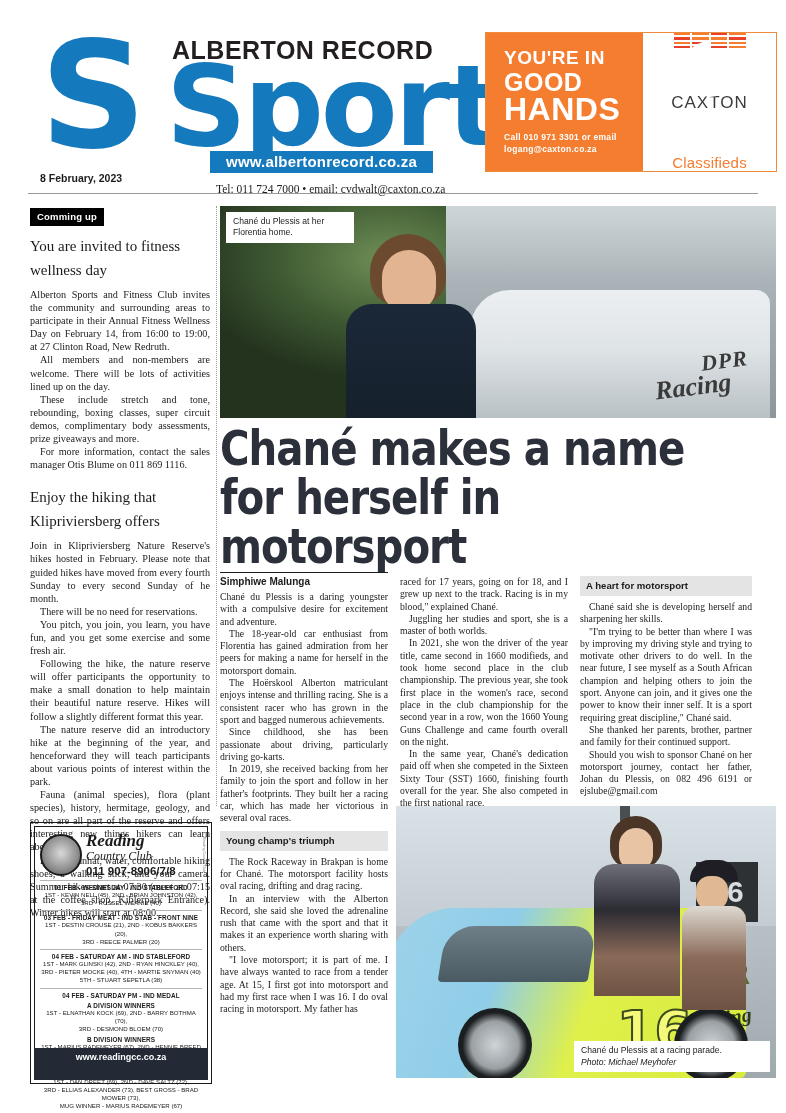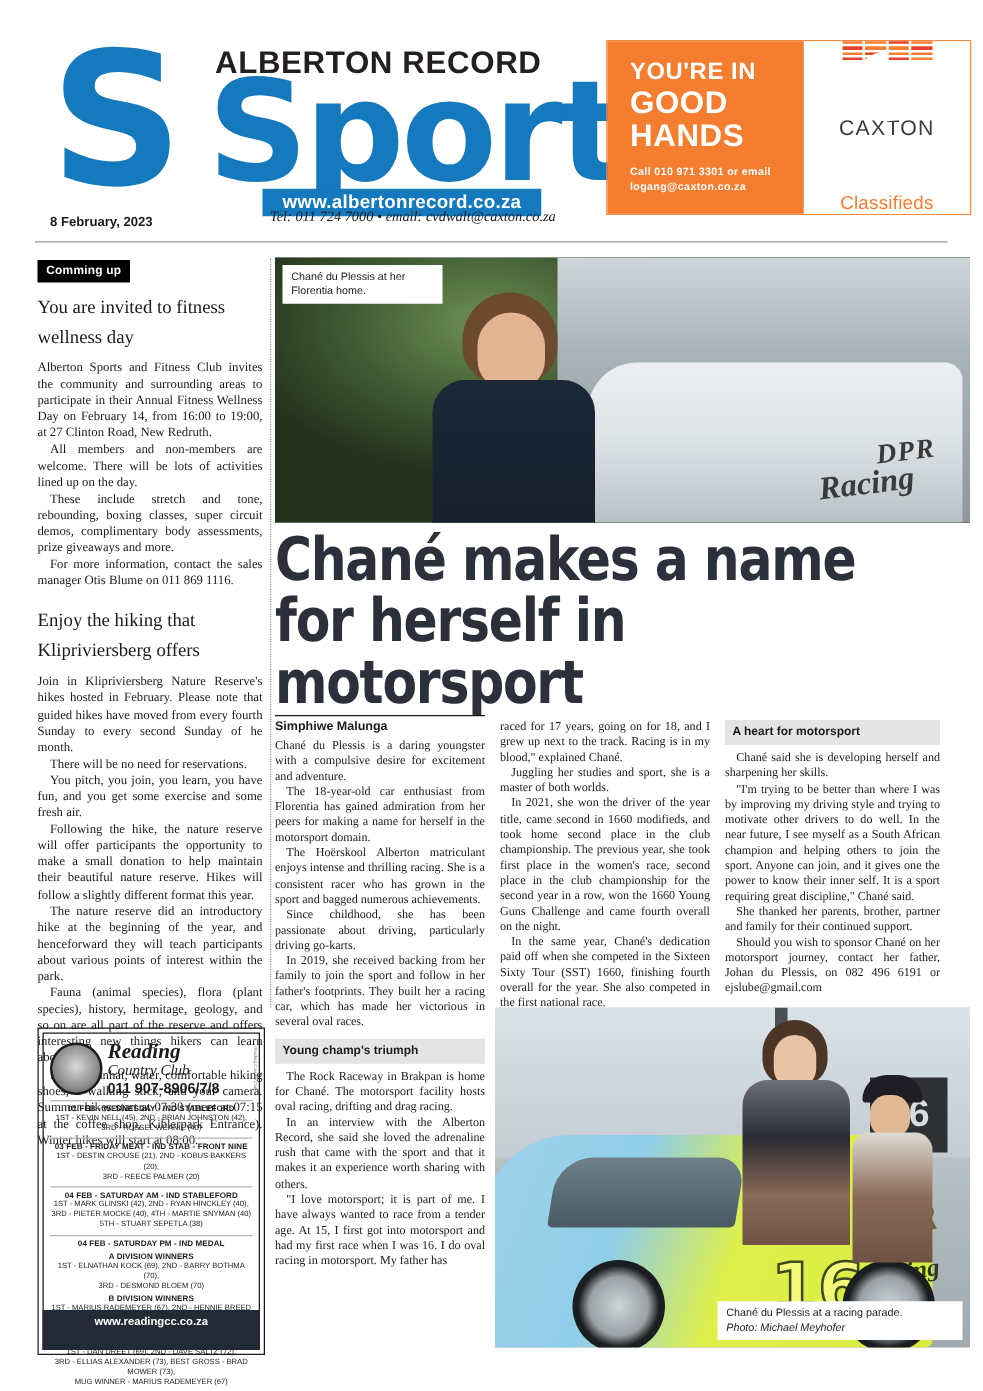--- a/index.html
+++ b/index.html
@@ -41,37 +41,37 @@
     color:#fff; font-family:"Liberation Sans", sans-serif;
     font-weight:700; font-size: 15px; text-align:center; line-height:22px;
     letter-spacing: .2px;
   }
   .mast-date {
     position:absolute; left: 40px; top: 172px;
     font-family:"Liberation Sans", sans-serif; font-weight:700;
     font-size: 10.5px; color:#1b1b1b;
   }
   .mast-contact {
-    position:absolute; left: 216px; top: 168px;
-    font-family:"Liberation Serif", serif; font-size: 11.5px; color:#1b1b1b;font-style:italic;
+    position:absolute; left: 216px; top: 183px;
+    font-family:"Liberation Serif", serif; font-size: 11.5px; color:#1b1b1b;
   }
   .mast-rule { position:absolute; left:28px; top:193px; width: 730px; height:1px; background:#9a9a9a; }
 
   
   .ad-box {
     position:absolute; left: 485px; top: 32px; width: 292px; height: 140px;
     border: 1px solid #f08a3c; display:flex;
   }
   .ad-orange {
     width: 157px; background: #f47d30; color:#fff; position:relative;
     padding: 14px 0 0 18px;
   }
   .ad-l1 { font-family:"Liberation Sans", sans-serif; font-weight:700; font-size:19px; letter-spacing:.5px; }
   .ad-l2 { font-family:"Liberation Sans", sans-serif; font-weight:700; font-size:25px; line-height:27px; letter-spacing:.5px; }
-  .ad-l3 { font-family:"Liberation Sans", sans-serif; font-weight:700; font-size:25px; line-height:27px; letter-spacing:.5px; }
+  .ad-l3 { font-family:"Liberation Sans", sans-serif; font-weight:700; font-size:32px; line-height:27px; letter-spacing:.5px; }
   .ad-call { position:absolute; left:18px; bottom: 16px; font-family:"Liberation Sans", sans-serif; font-weight:700; font-size:8.5px; line-height:12px; letter-spacing:.3px; }
   .ad-white { flex:1; background:#fff; display:flex; flex-direction:column; align-items:center; justify-content:center;gap:41px; }
   .cax-grid { width: 72px; height: 72px; display:grid; grid-template-columns: repeat(4,1fr); grid-template-rows: repeat(4,1fr); gap:2px; position:relative; }
   .cax-grid i { display:block; }
   .cax-c {
     position:absolute; left:8px; top:8px; width:56px; height:56px;
     border: 13px solid #fff; border-radius: 50%;
     border-right-color: transparent; transform: rotate(-45deg);
     box-sizing: border-box;
   }

